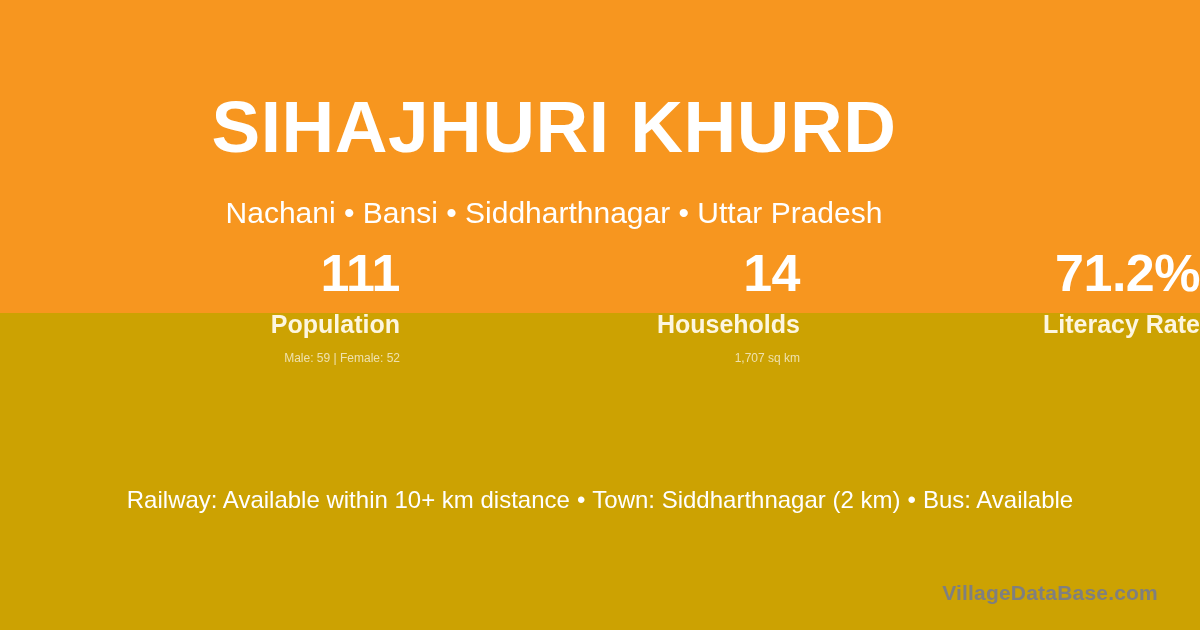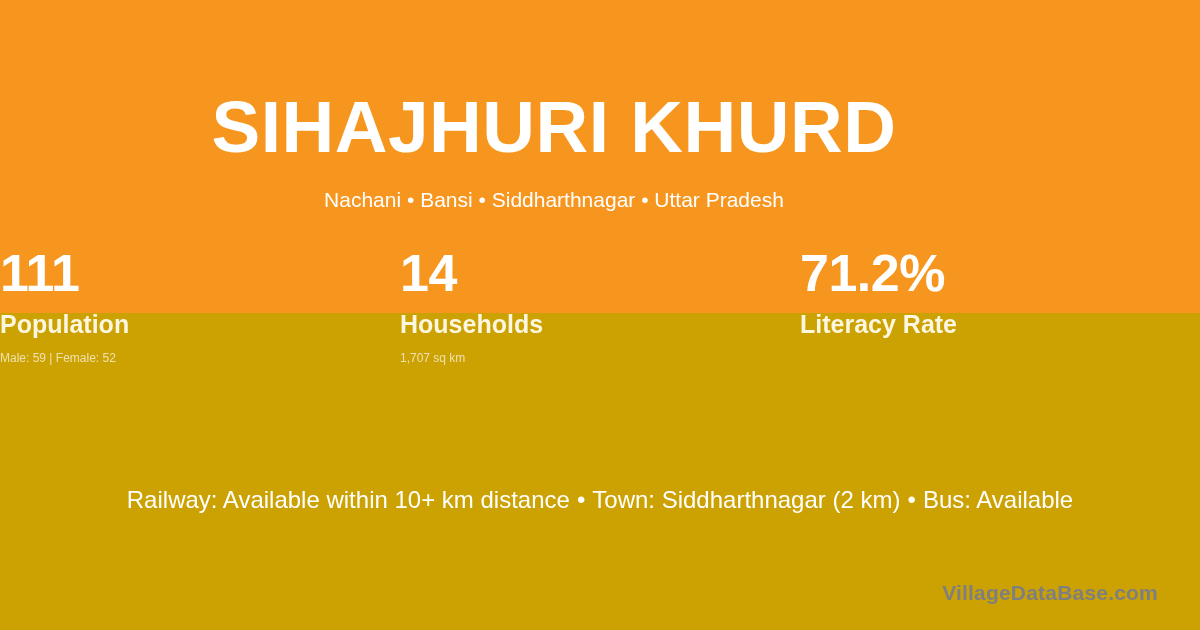--- a/index.html
+++ b/index.html
@@ -47,42 +47,42 @@
     padding: 0;
     font-size: 73px;
     line-height: 1;
     font-weight: 700;
     letter-spacing: 0.5px;
     color: #ffffff;
     padding-top: 90px;
   }
 
   .village-subtitle {
-    margin: 4px;
+    margin: 13px;
     padding-top: 22px;
-    font-size: 21px;
+    font-size: 30px;
     line-height: 1;
     font-weight: 400;
     color: #ffffff;
   }
 
   
   .stats-row {
     position: absolute;
     left: 0;
     top: 245px;
     width: 1200px;
     display: flex;
     flex-direction: row;
     z-index: 3;
   }
 
   .stat-col {
     flex: 1 1 0;
-    text-align: left;
+    text-align: right;
   }
 
   .stat-value {
     display: block;
     font-size: 52px;
     line-height: 56px;
     font-weight: 700;
     color: #ffffff;
     letter-spacing: -0.5px;
   }

